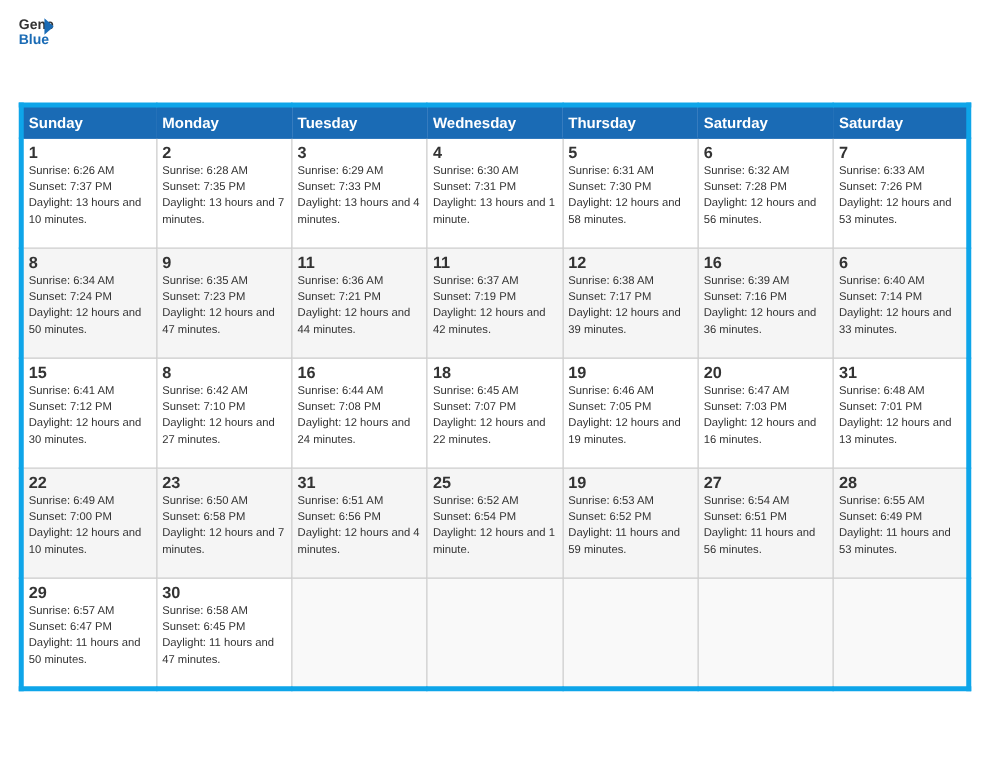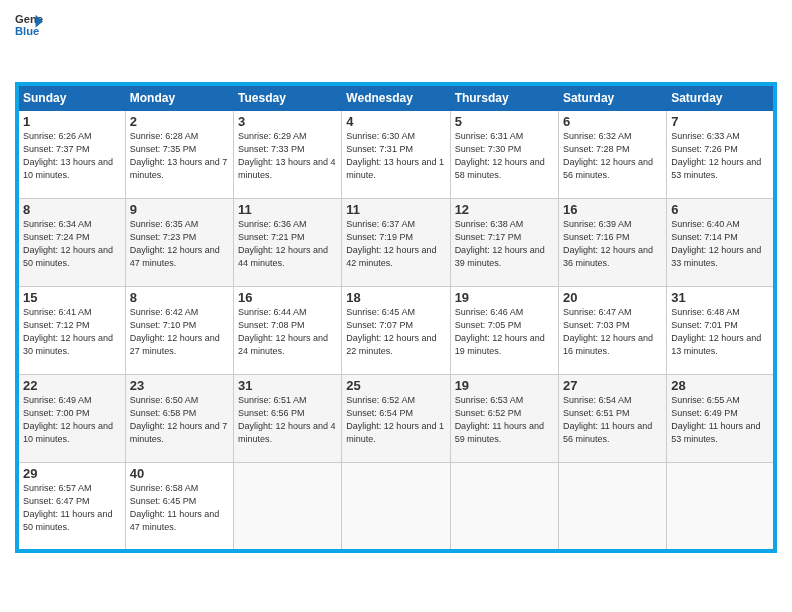--- a/index.html
+++ b/index.html
@@ -235,21 +235,21 @@
             <span class="day-num">28</span>
 <div class="day-info">Sunrise: 6:55 AM<br>Sunset: 6:49 PM<br>Daylight: 11 hours and 53 minutes.</div>
           </td>
         </tr>
         <tr>
           <td>
             <span class="day-num">29</span>
 <div class="day-info">Sunrise: 6:57 AM<br>Sunset: 6:47 PM<br>Daylight: 11 hours and 50 minutes.</div>
           </td>
           <td>
-            <span class="day-num">40</span>
+            <span class="day-num">30</span>
 <div class="day-info">Sunrise: 6:58 AM<br>Sunset: 6:45 PM<br>Daylight: 11 hours and 47 minutes.</div>
           </td>
           <td class="empty-cell"></td>
           <td class="empty-cell"></td>
           <td class="empty-cell"></td>
           <td class="empty-cell"></td>
           <td class="empty-cell"></td>
         </tr>
       </tbody>
   </table>

